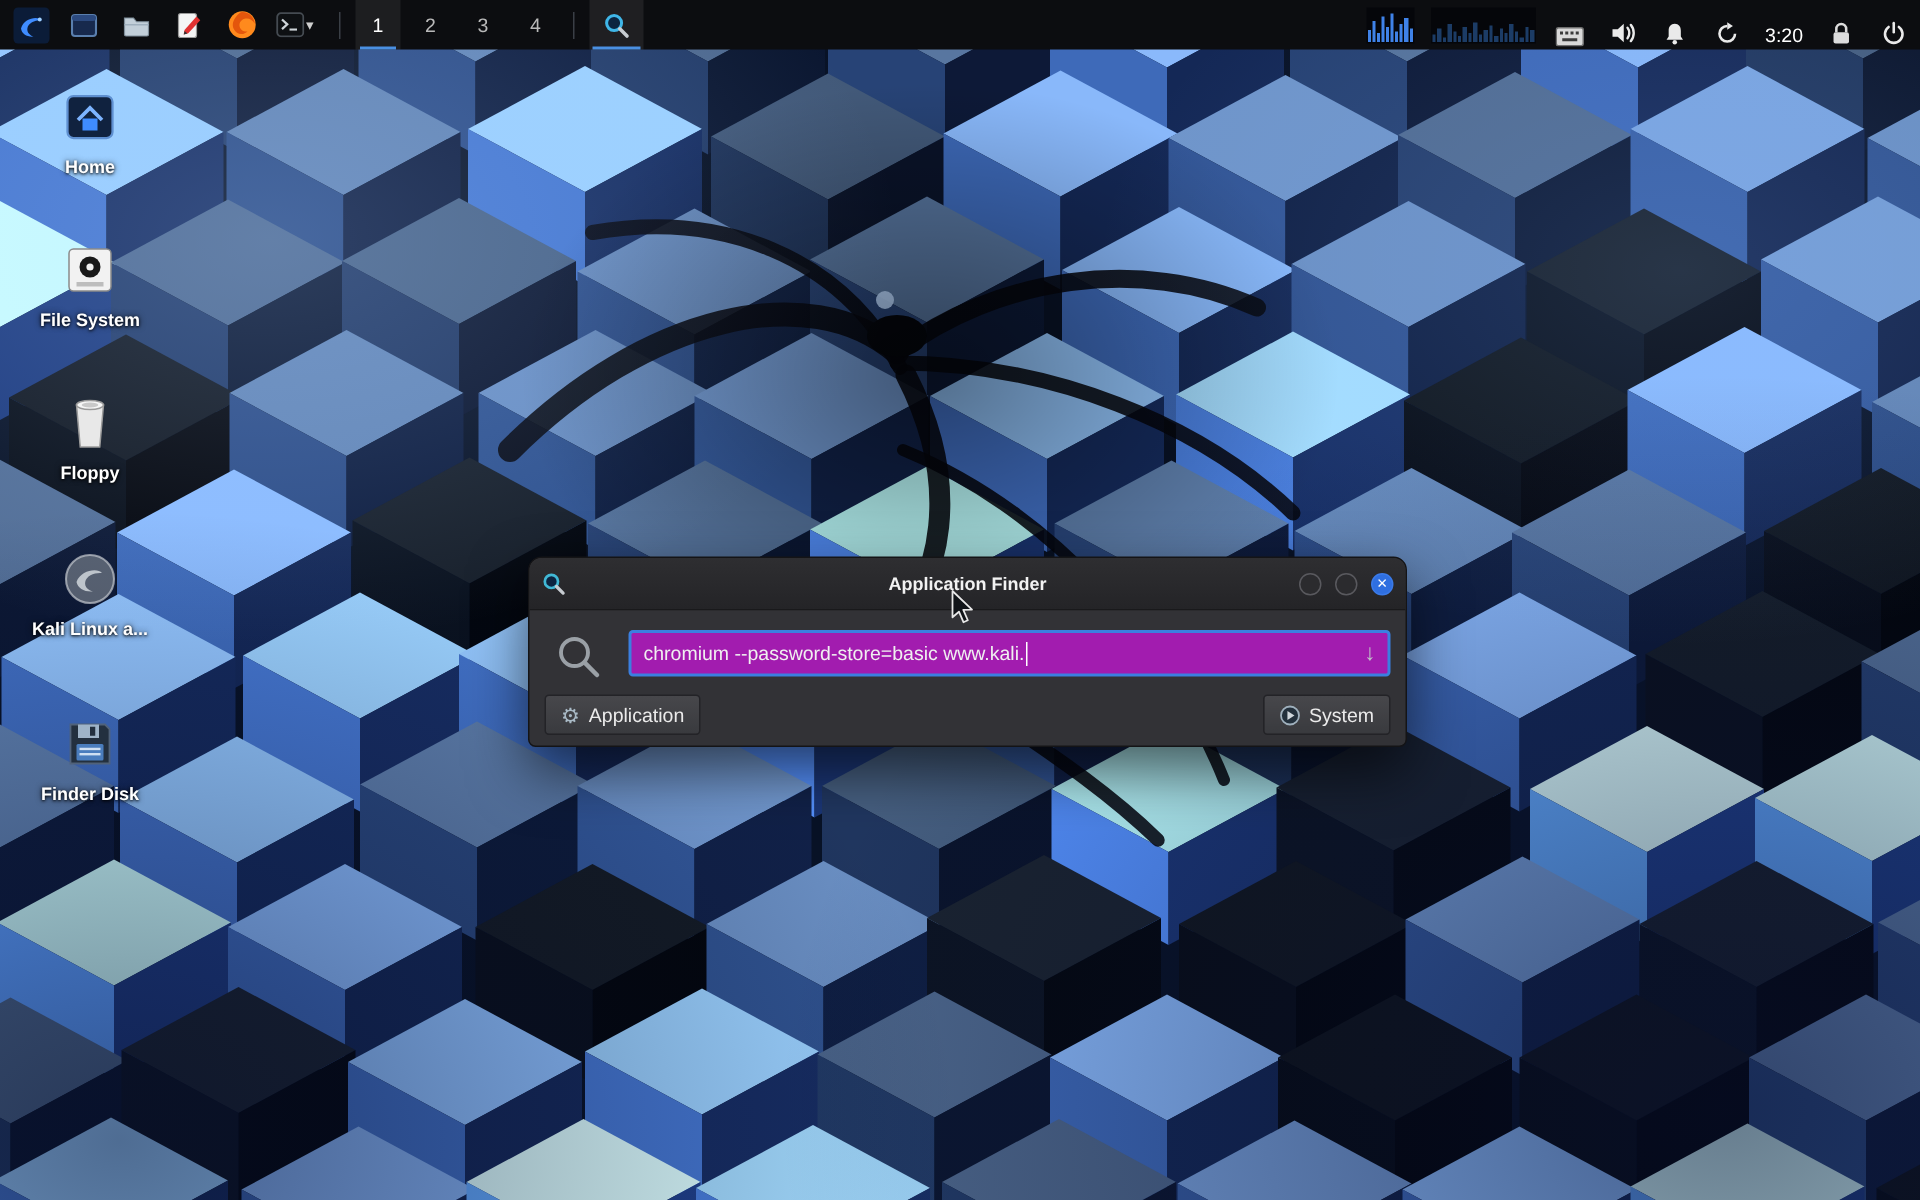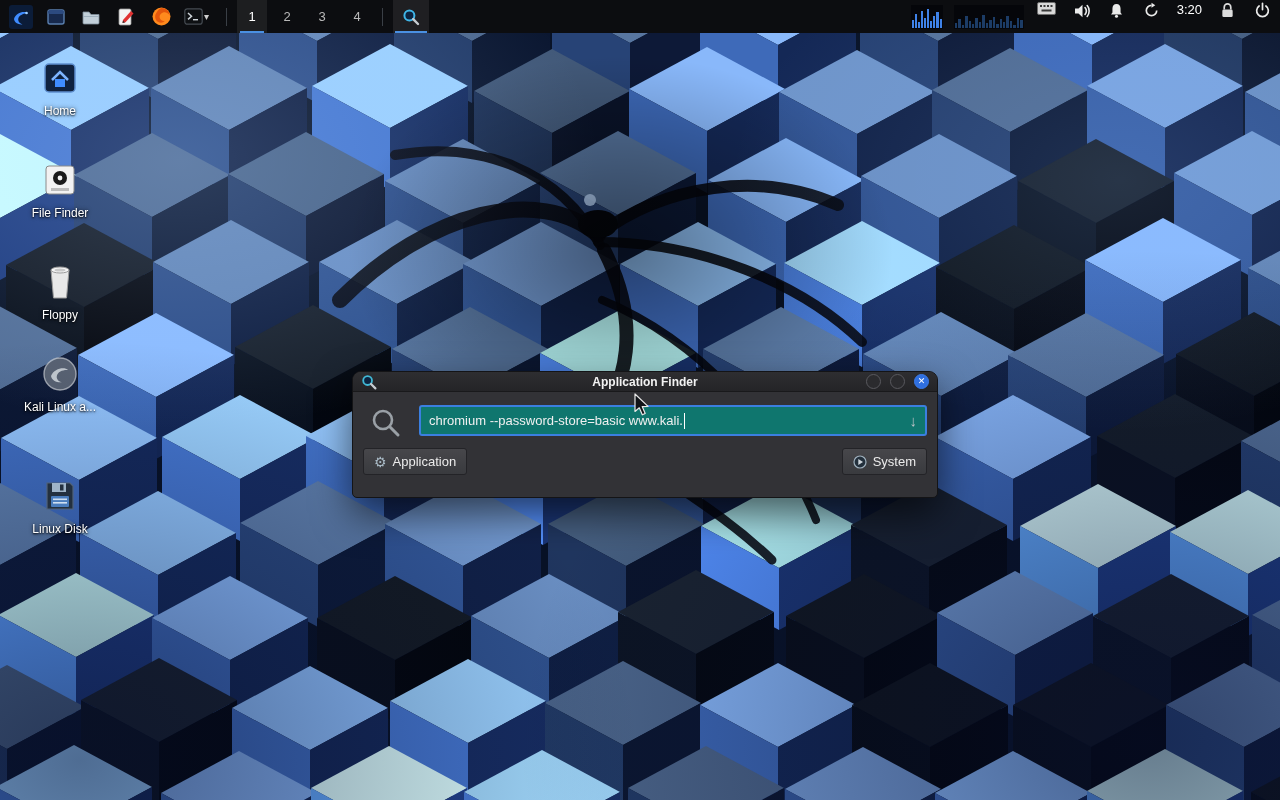--- a/index.html
+++ b/index.html
@@ -57,65 +57,66 @@
   }
   .graph{
     width:32px; height:24px; background:#05060a;
     display:flex; align-items:flex-end; gap:1px; padding:1px;
   }
   .graph i{ flex:1; background:#3f82e8; }
   .graph.dim{ width:70px; }
   .graph.dim i{ background:#1c3c66; }
   .tray-btn{
     border:none; background:transparent; width:24px; height:29px;
-    display:flex; align-items:flex-start; justify-content:center;
+    display:flex; align-items:flex-end; justify-content:center;
   }
   .clock{ color:#ffffff; font-size:13px; padding:0 2px; }
 
   
   .dicon{
     position:absolute; left:6px; width:108px; z-index:10;
     display:flex; flex-direction:column; align-items:center; gap:5px;
     color:#fff; font-size:12px; text-align:center;
     text-shadow:0 1px 2px rgba(0,0,0,.95), 0 0 4px rgba(0,0,0,.7);
     cursor:default;
+    font-weight:bold;
   }
   .dicon .ibox{ width:44px; height:44px; display:flex; align-items:center; justify-content:center; }
   .dicon .lbl{ line-height:1.15; max-width:104px; }
 
   
   .dialog{
     position:absolute; left:352px; top:371px; width:586px; height:127px;
     background:#323236; border:1px solid #141416;
     border-radius:9px 9px 5px 5px;
     box-shadow:0 16px 38px rgba(0,0,0,.6);
     z-index:60;
   }
   .titlebar{
-    height:20px; border-radius:8px 8px 0 0;
+    height:35px; border-radius:8px 8px 0 0;
     background:linear-gradient(#2e2e31,#242427);
     border-bottom:1px solid #19191b;
     display:flex; align-items:center; padding:0 8px; position:relative;
   }
   .title{
     position:absolute; left:0; right:0; text-align:center;
     font-weight:bold; font-size:12px; color:#f2f2f2; pointer-events:none;
   }
   .win-controls{ margin-left:auto; display:flex; gap:9px; z-index:1; }
   .wc{
     width:15px; height:15px; border-radius:50%;
     border:1px solid #59595e; background:#2b2b2e; padding:0;
     display:flex; align-items:center; justify-content:center;
   }
   .wc.close{ background:#2f6fe0; border-color:#3a7ae8; color:#fff; font-size:9px; line-height:1; }
   .dlg-body{ position:relative; height:97px; }
   .search-glyph{ position:absolute; left:17px; top:15px; }
   .entry{
     position:absolute; left:66px; right:10px; top:13px; height:31px;
-    background:#0f766e; border:2px solid #3b7fe0; border-radius:3px;
+    background:#a21caf; border:2px solid #3b7fe0; border-radius:3px;
     display:flex; align-items:center; padding:0 8px; cursor:text;
   }
   .entry-text{ color:#f0f0f0; font-size:13px; white-space:pre; }
   .caret{ display:inline-block; width:1px; height:16px; background:#fff; margin-left:1px; }
   .entry-arrow{ margin-left:auto; color:#bfc3c8; font-size:15px; cursor:default; }
   .btn-row{
     position:absolute; left:10px; right:10px; top:56px;
     display:flex; justify-content:space-between;
   }
   .xbtn{
@@ -742,35 +743,35 @@
 
 <div class="dicon" style="top:158px">
   <span class="ibox">
     <svg width="40" height="40" viewBox="0 0 40 40">
       <rect x="6" y="6" width="28" height="28" rx="3" fill="#f2f2f2" stroke="#8a8a8a"></rect>
       <circle cx="20" cy="18" r="7" fill="#1a1a1a"></circle>
       <circle cx="20" cy="18" r="2.4" fill="#f2f2f2"></circle>
       <rect x="11" y="28" width="18" height="3" fill="#bdbdbd"></rect>
     </svg>
   </span>
-  <span class="lbl">File Finder</span>
+  <span class="lbl">File System</span>
 </div>
 
 <div class="dicon" style="top:260px">
   <span class="ibox">
     <svg width="38" height="40" viewBox="0 0 38 40">
       <path d="M10,8 L28,8 L25.5,36 L12.5,36 Z" fill="#e8e8e8" stroke="#9b9b9b"></path>
       <ellipse cx="19" cy="8" rx="9" ry="3" fill="#f6f6f6" stroke="#9b9b9b"></ellipse>
       <ellipse cx="19" cy="8" rx="5.5" ry="1.6" fill="#c9c9c9"></ellipse>
     </svg>
   </span>
   <span class="lbl">Floppy</span>
 </div>
 
-<div class="dicon" style="top:352px">
+<div class="dicon" style="top:364px">
   <span class="ibox">
     <svg width="40" height="40" viewBox="0 0 40 40">
       <circle cx="20" cy="20" r="16" fill="#8f979e" opacity="0.55"></circle>
       <circle cx="20" cy="20" r="16" fill="none" stroke="#c4c9ce" stroke-width="1.4" opacity="0.7"></circle>
       <path d="M11,22 C14,14 25,12.5 28,16 C23.5,15.5 17.5,17.5 16.8,22 C16.2,25.5 19,27.5 22,28.3 C16.5,28.8 11.8,26.3 11,22 Z" fill="#d7dde2" opacity="0.8"></path>
     </svg>
   </span>
   <span class="lbl">Kali Linux a...</span>
 </div>
 
@@ -778,21 +779,21 @@
   <span class="ibox">
     <svg width="40" height="40" viewBox="0 0 40 40">
       <path d="M7,7 L30,7 L33,10 L33,33 L7,33 Z" fill="#23303f" stroke="#50627a" stroke-width="1.2"></path>
       <rect x="12" y="7" width="14" height="9" fill="#9fb4c8"></rect>
       <rect x="20" y="8.5" width="3.5" height="6" fill="#23303f"></rect>
       <rect x="11" y="20" width="18" height="11" rx="1" fill="#4a7dbd"></rect>
       <rect x="13" y="22.5" width="14" height="1.6" fill="#cfe0f2"></rect>
       <rect x="13" y="26" width="14" height="1.6" fill="#cfe0f2"></rect>
     </svg>
   </span>
-  <span class="lbl">Linux Disk</span>
+  <span class="lbl">Finder Disk</span>
 </div>
 
 <div class="dialog">
   <div class="titlebar">
     <svg width="16" height="16" viewBox="0 0 16 16">
       <circle cx="6.6" cy="6.6" r="4.4" fill="#0c2440" stroke="#41b8d5" stroke-width="1.8"></circle>
       <line x1="10" y1="10" x2="14.4" y2="14.4" stroke="#c7ccd1" stroke-width="2.2" stroke-linecap="round"></line>
     </svg>
     <span class="title">Application Finder</span>
     <span class="win-controls">

